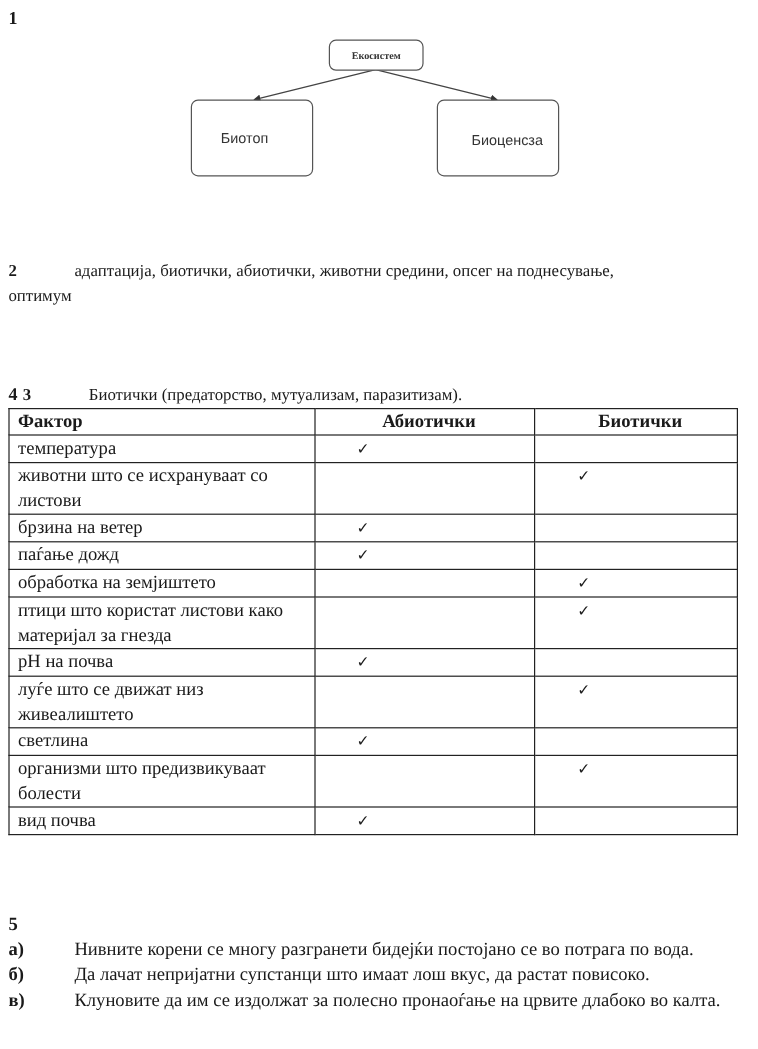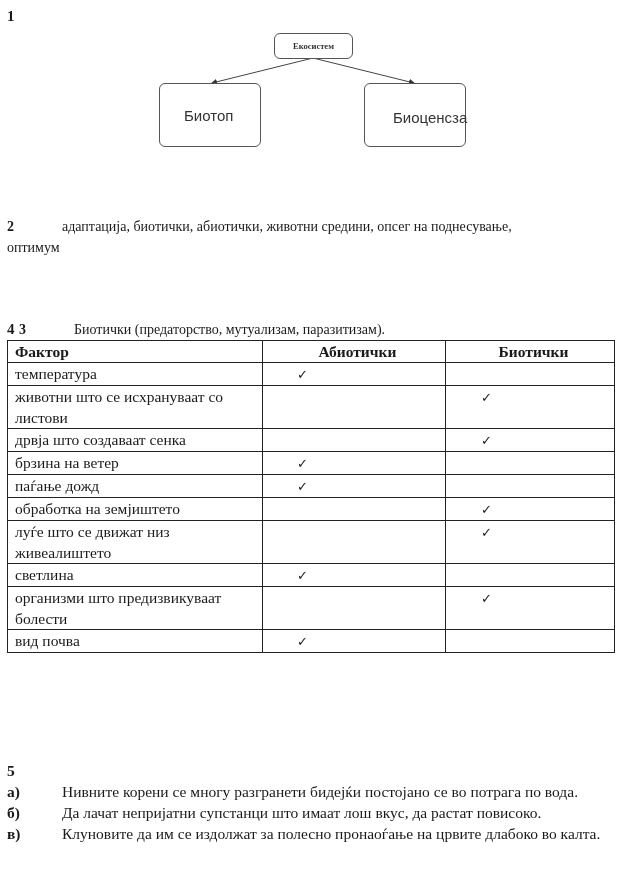--- a/index.html
+++ b/index.html
@@ -9,21 +9,21 @@
       color: #1a1a1a;
     }
     .qnum { position: absolute; font-weight: bold; font-size: 15px; }
     .para { position: absolute; font-size: 14px; line-height: 21px; }
     .para .num { font-weight: bold; display: inline-block; width: 55px; }
     
     .diagram { position: absolute; left: 0; top: 0; width: 632px; height: 170px; }
     .box {
       position: absolute; border: 1px solid #555; border-radius: 6px; background: #fff;
       display: flex; align-items: center; justify-content: center;
-      font-family: "Liberation Sans", "DejaVu Sans", sans-serif; font-size: 15px; color: #333;
+      font-family: "Liberation Sans", "DejaVu Sans", sans-serif; font-size: 12px; color: #333;
     }
     .box.root { font-family: "Liberation Serif", serif; font-weight: bold; font-size: 8.5px; }
     
     table.factors {
       position: absolute; left: 7px; top: 340px; width: 608px;
       border-collapse: collapse; font-size: 15.5px;
     }
     table.factors td, table.factors th {
       border: 1.3px solid #222; padding: 0 0 0 7px; vertical-align: top; line-height: 21px;
     }
@@ -87,38 +87,43 @@
         <td>температура</td>
         <td class="abio"><span class="check">✓</span></td>
         <td class="bio"><span class="check"></span></td>
       </tr>
       <tr>
         <td>животни што се исхрануваат со листови</td>
         <td class="abio"><span class="check"></span></td>
         <td class="bio"><span class="check">✓</span></td>
       </tr>
       <tr>
-        <td>дрвја што создаваат сенка</td>
-        <td class="abio"><span class="check"></span></td>
-        <td class="bio"><span class="check">✓</span></td>
-      </tr>
-      <tr>
         <td>брзина на ветер</td>
         <td class="abio"><span class="check">✓</span></td>
         <td class="bio"><span class="check"></span></td>
       </tr>
       <tr>
         <td>паѓање дожд</td>
         <td class="abio"><span class="check">✓</span></td>
         <td class="bio"><span class="check"></span></td>
       </tr>
       <tr>
         <td>обработка на земјиштето</td>
         <td class="abio"><span class="check"></span></td>
         <td class="bio"><span class="check">✓</span></td>
+      </tr>
+      <tr>
+        <td>птици што користат листови како материјал за гнезда</td>
+        <td class="abio"><span class="check"></span></td>
+        <td class="bio"><span class="check">✓</span></td>
+      </tr>
+      <tr>
+        <td>pH на почва</td>
+        <td class="abio"><span class="check">✓</span></td>
+        <td class="bio"><span class="check"></span></td>
       </tr>
       <tr>
         <td>луѓе што се движат низ живеалиштето</td>
         <td class="abio"><span class="check"></span></td>
         <td class="bio"><span class="check">✓</span></td>
       </tr>
       <tr>
         <td>светлина</td>
         <td class="abio"><span class="check">✓</span></td>
         <td class="bio"><span class="check"></span></td>

